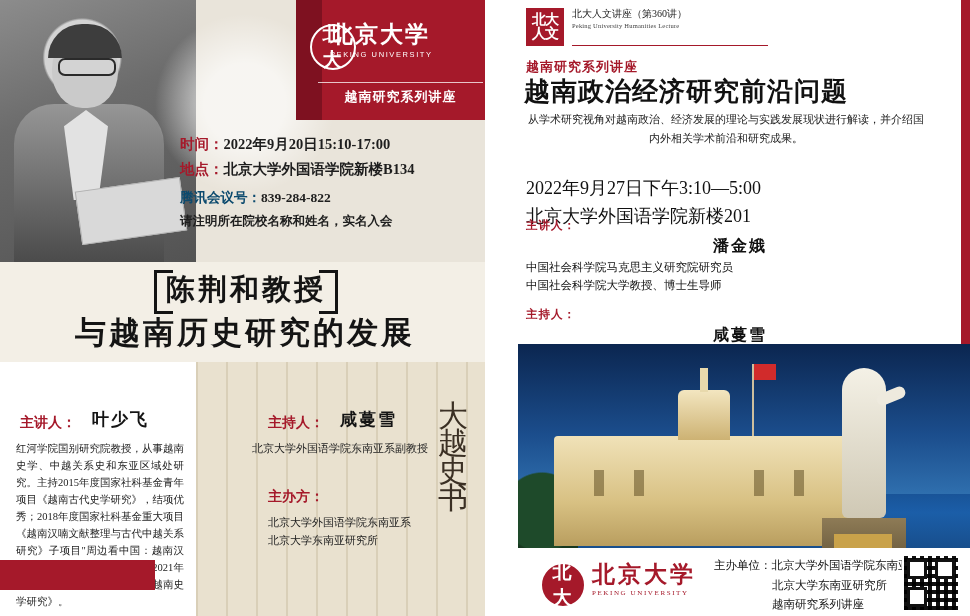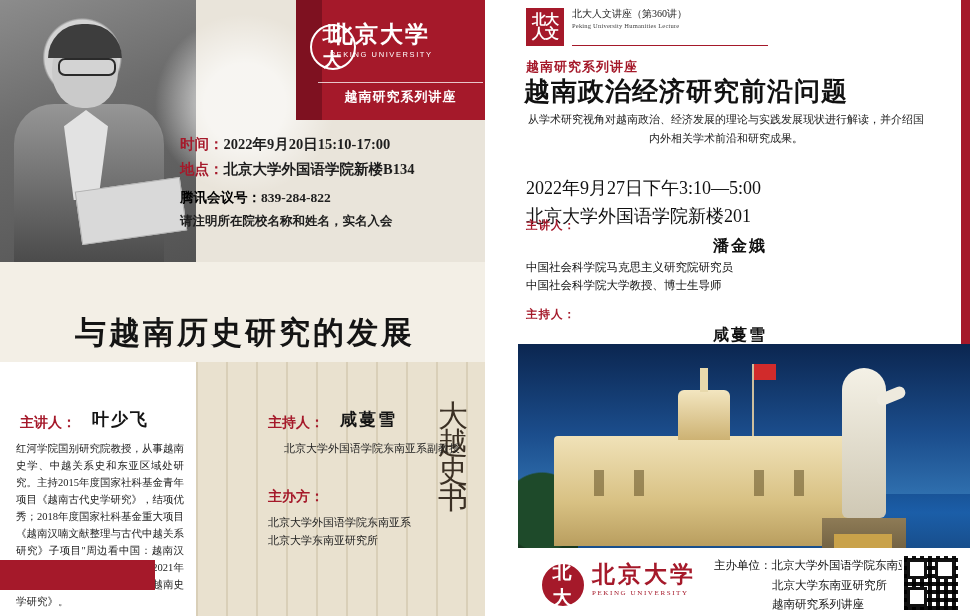--- a/index.html
+++ b/index.html
@@ -94,21 +94,21 @@
     position:absolute;left:180px;top:132px;width:300px;
     font-family:"Liberation Serif","DejaVu Serif",serif;
     color:#1e1e1e;font-size:14.5px;font-weight:bold;line-height:1.75;
   }
   .pl-info .lbl{color:#a5192a;}
   .pl-meet{
     position:absolute;left:180px;top:186px;width:300px;
     font-family:"Liberation Serif","DejaVu Serif",serif;
     color:#1e1e1e;font-size:13.5px;font-weight:bold;line-height:1.8;
   }
-  .pl-meet .lbl{color:#000000;}
+  .pl-meet .lbl{color:#0c4a6e;}
   .pl-meet .note{font-size:12.5px;font-weight:bold;}
 
   .pl-title1{
     position:absolute;left:96px;top:268px;width:300px;height:44px;
     text-align:center;
   }
   .pl-title1 .inner{
     display:inline-block;padding:2px 10px;
     font-family:"Liberation Serif","DejaVu Serif",serif;
     font-size:29px;font-weight:bold;color:#141414;letter-spacing:3px;
@@ -354,35 +354,40 @@
       </div>
 
       <div class="pl-meet">
         <div>
           <span class="lbl">腾讯会议号：</span><span>839-284-822</span>
         </div>
         <div class="note">请注明所在院校名称和姓名，实名入会</div>
       </div>
     </div>
 
+    <div class="pl-title1">
+      <span class="brk-l"></span>
+      <span class="inner">陈荆和教授</span>
+      <span class="brk-r"></span>
+    </div>
     <div class="pl-title2">与越南历史研究的发展</div>
 
     <div class="pl-bottom">
       <div class="pl-manu">
         <div class="big">大 越 史 书</div>
       </div>
       <div class="pl-leftpane"></div>
 
       <div class="pl-txt pl-role" style="left:20px;top:52px;">主讲人：</div>
       <div class="pl-txt pl-name" style="left:92px;top:46px;">叶少飞</div>
       <div class="pl-txt pl-bio" style="left:16px;top:78px;width:168px;text-align:justify;">红河学院国别研究院教授，从事越南史学、中越关系史和东亚区域处研究。主持2015年度国家社科基金青年项目《越南古代史学研究》，结项优秀；2018年度国家社科基金重大项目《越南汉喃文献整理与古代中越关系研究》子项目"周边看中国：越南汉喃文献中的中国'认识研究"；2021年度国家社科西部项目《20世纪越南史学研究》。</div>
 
       <div class="pl-txt pl-role" style="left:268px;top:52px;">主持人：</div>
       <div class="pl-txt pl-name" style="left:340px;top:46px;">咸蔓雪</div>
-      <div class="pl-txt pl-sub" style="left:284px;top:78px;width:205px;">北京大学外国语学院东南亚系副教授</div>
+      <div class="pl-txt pl-sub" style="left:252px;top:78px;width:205px;">北京大学外国语学院东南亚系副教授</div>
 
       <div class="pl-txt pl-role" style="left:268px;top:126px;">主办方：</div>
       <div class="pl-txt pl-sub" style="left:268px;top:152px;width:205px;">北京大学外国语学院东南亚系</div>
       <div class="pl-txt pl-sub" style="left:268px;top:170px;width:205px;">北京大学东南亚研究所</div>
 
       <div class="pl-redfoot" style="top:198px;"></div>
     </div>
   </div>
 
   <div class="poster-right">

